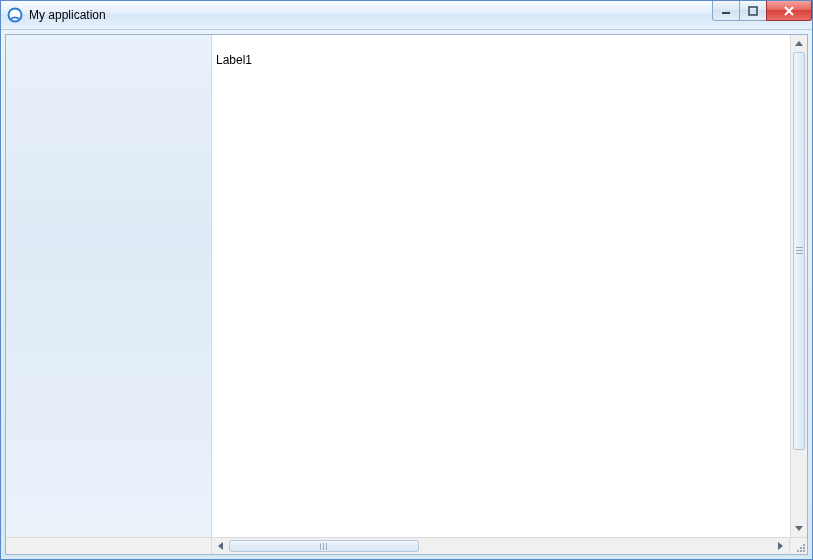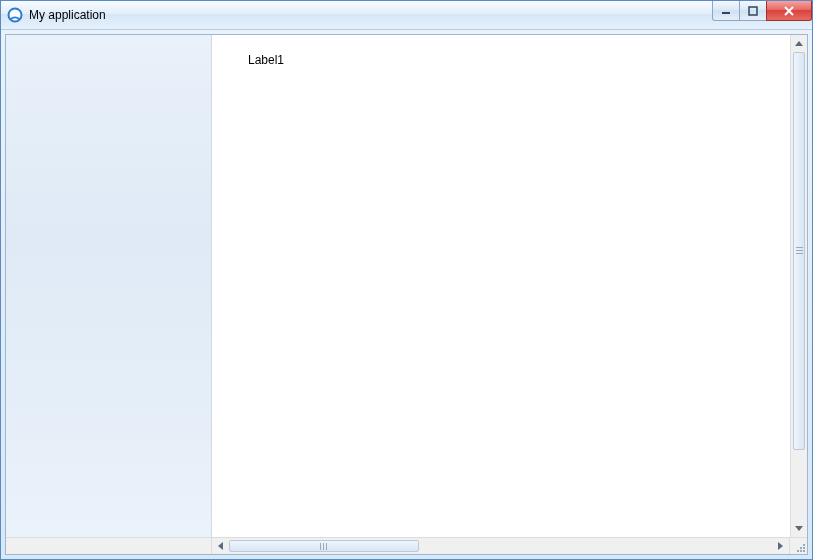--- a/index.html
+++ b/index.html
@@ -103,21 +103,21 @@
   }
   .content {
     flex: 1;
     background: #fff;
     position: relative;
     overflow: hidden;
   }
   .content-label {
     position: absolute;
     top: 18px;
-    left: 36px;
+    left: 4px;
     font-size: 12px;
     color: #000;
   }
   
   .vscroll {
     width: 17px;
     background: #f0f0f0;
     border-left: 1px solid #dcdcdc;
     display: flex;
     flex-direction: column;

